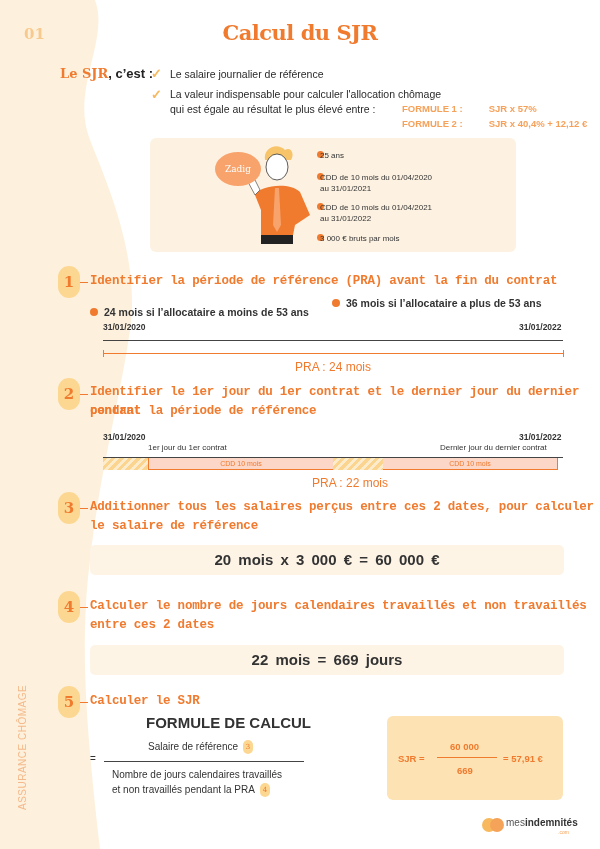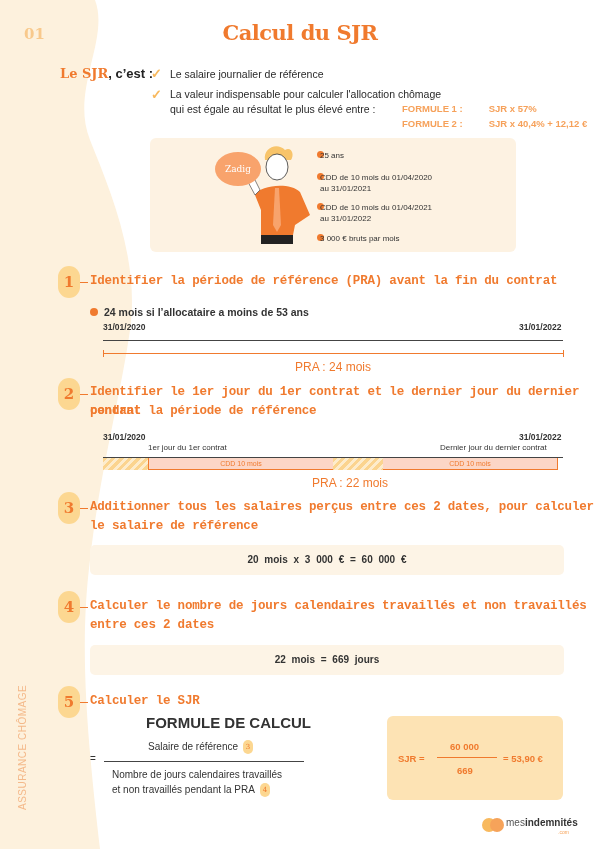--- a/index.html
+++ b/index.html
@@ -26,21 +26,21 @@
   .date { position: absolute; font-size: 8.5px; font-weight: bold; color: #333; }
   .tl-line { position: absolute; height: 1px; background: #444; }
   .pra-line { position: absolute; height: 1px; background: #f07a2e; }
   .pra-tick { position: absolute; width: 1px; height: 7px; background: #f07a2e; }
   .pra-label { position: absolute; font-size: 12px; color: #f07a2e; text-align: center; }
   .hatch { position: absolute; height: 12px; background: repeating-linear-gradient(135deg, #fbd48f 0 3px, #fdeccc 3px 6px); }
   .cdd-bar { position: absolute; height: 12px; background: #fcd6c6; border: 1px solid #f07a2e; border-top: none; font-size: 7px; color: #f07a2e; text-align: center; line-height: 12px; }
   .cdd-bar.left { border-left: 1px solid #f07a2e; border-right: none; }
   .cdd-bar.right { border-right: 1px solid #f07a2e; border-left: none; }
   .small-label { position: absolute; font-size: 8px; color: #333; }
-  .calc-box { position: absolute; left: 90px; width: 474px; height: 30px; background: #fdf4e6; border-radius: 5px; text-align: center; font-size: 10px; font-weight: bold; color: #333; line-height: 30px; word-spacing: 3px; }
+  .calc-box { position: absolute; left: 90px; width: 474px; height: 30px; background: #fdf4e6; border-radius: 5px; text-align: center; font-size: 15px; font-weight: bold; color: #333; line-height: 30px; word-spacing: 3px; }
   .formula-title { position: absolute; left: 146px; top: 714px; font-size: 15px; font-weight: bold; color: #333; }
   .frac-num { position: absolute; left: 148px; top: 740px; font-size: 10px; color: #333; }
   .frac-line { position: absolute; left: 104px; top: 761px; width: 200px; height: 1px; background: #444; }
   .frac-den { position: absolute; left: 112px; top: 767px; font-size: 10px; color: #333; line-height: 15px; }
   .eq-sign { position: absolute; left: 90px; top: 753px; font-size: 10px; color: #333; }
   .ref-badge { display: inline-block; width: 10px; height: 14px; border-radius: 5px; background: #fcd791; color: #f07a2e; font-family: "DejaVu Serif", serif; font-size: 7px; text-align: center; line-height: 14px; margin-left: 5px; vertical-align: middle; }
   .result-box { position: absolute; left: 387px; top: 716px; width: 176px; height: 84px; background: #fde3b4; border-radius: 6px; }
   .res-text { position: absolute; font-size: 9.5px; font-weight: bold; color: #f07a2e; }
   .res-line { position: absolute; left: 437px; top: 757px; width: 60px; height: 1px; background: #f07a2e; }
   .side-label { position: absolute; left: 17px; top: 810px; transform-origin: 0 0; transform: rotate(-90deg); font-size: 10px; color: #f4b98a; letter-spacing: 0.5px; white-space: nowrap; }
@@ -100,20 +100,21 @@
   <div class="profile-dot" style="top:203px;"></div>
   <div class="profile-item" style="top:202px;">CDD de 10 mois du 01/04/2021</div>
   <div class="profile-item" style="top:213px;">au 31/01/2022</div>
   <div class="profile-dot" style="top:234px;"></div>
   <div class="profile-item" style="top:233px;">3 000 € bruts par mois</div>
 
   <div class="step-badge" style="top:266px;">1</div>
   <div class="step-dash" style="top:282px;"></div>
   <div class="step-title" style="top:272px;">Identifier la période de référence (PRA) avant la fin du contrat</div>
   <div class="bullet" style="left:90px; top:306px;"><span class="dot"></span><span>24 mois si l’allocataire a moins de 53 ans</span></div>
+  <div class="bullet" style="left:332px; top:297px;"><span class="dot"></span><span>36 mois si l’allocataire a plus de 53 ans</span></div>
   <div class="date" style="left:103px; top:322px;">31/01/2020</div>
   <div class="date" style="left:519px; top:322px;">31/01/2022</div>
   <div class="tl-line" style="left:103px; top:340px; width:460px;"></div>
   <div class="pra-tick" style="left:103px; top:350px;"></div>
   <div class="pra-line" style="left:103px; top:353px; width:460px;"></div>
   <div class="pra-tick" style="left:563px; top:350px;"></div>
   <div class="pra-label" style="left:283px; top:360px; width:100px;">PRA : 24 mois</div>
 
   <div class="step-badge" style="top:378px;">2</div>
   <div class="step-dash" style="top:394px;"></div>
@@ -152,21 +153,21 @@
   <div class="frac-den">
     <div>Nombre de jours calendaires travaillés</div>
     <div><span>et non travaillés pendant la PRA</span><span class="ref-badge">4</span></div>
   </div>
 
   <div class="result-box"></div>
   <div class="res-text" style="left:398px; top:753px;">SJR  =</div>
   <div class="res-text" style="left:450px; top:741px;">60 000</div>
   <div class="res-line"></div>
   <div class="res-text" style="left:457px; top:765px;">669</div>
-  <div class="res-text" style="left:503px; top:753px;">=  53,90 €</div>
+  <div class="res-text" style="left:503px; top:753px;">=  57,91 €</div>
 
   <div class="side-label">ASSURANCE CHÔMAGE</div>
 
   <div class="logo">
     <div class="mark"></div>
     <div class="mark2"></div>
     <div class="word"><span>mes</span><b>indemnités</b></div>
     <div class="com">.com</div>
   </div>
 </div>

